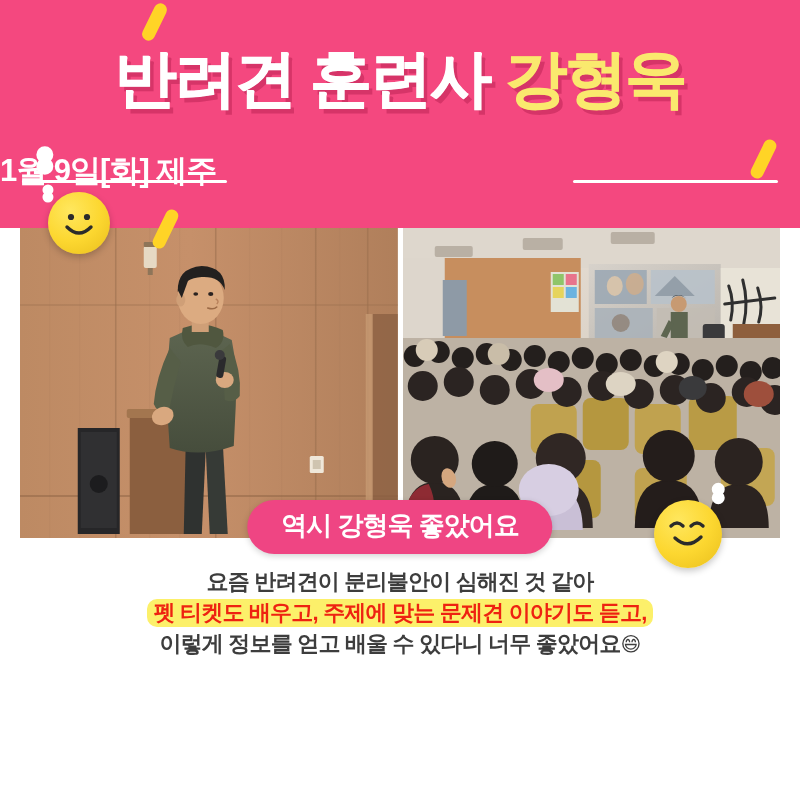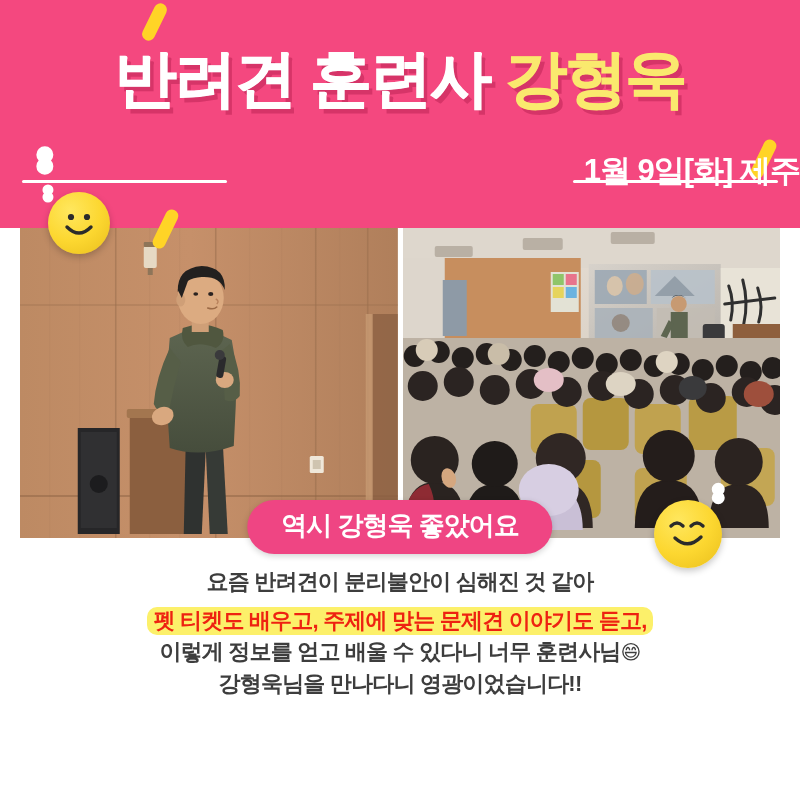--- a/index.html
+++ b/index.html
@@ -53,21 +53,21 @@
     color: #fae96e;
     text-shadow: 4px 5px 0 rgba(190, 36, 86, 0.55);
     -webkit-text-stroke: 1px #fae96e;
   }
 
   .subtitle {
     position: absolute;
     left: 0;
     top: 152px;
     width: 800px;
-    text-align: right;
+    text-align: left;
     color: #ffffff;
     font-size: 31px;
     font-weight: 700;
     letter-spacing: -1px;
     line-height: 1.2;
   }
 
   .divider {
     position: absolute;
     top: 180px;
@@ -185,21 +185,20 @@
     font-size: 22px;
     line-height: 31px;
     color: #3d3d3d;
     font-weight: 600;
     letter-spacing: -0.8px;
     white-space: nowrap;
   }
   .body-text .line.hl {
     color: #ee2211;
     font-weight: 700;
-    margin-top: 8px;
   }
   .body-text .line.hl span.mark {
     background: #fcf06a;
     border-radius: 10px;
     padding: 1px 6px 2px;
     box-decoration-break: clone;
     -webkit-box-decoration-break: clone;
   }
   .emoji { font-size: 20px; }
 </style>
@@ -481,17 +480,16 @@
       <path d="M37 26 Q43 20 49 26" stroke="#2b2b2b" stroke-width="3.4" fill="none" stroke-linecap="round"></path>
       <path d="M21 38 Q34 50 47 37" stroke="#2b2b2b" stroke-width="3.4" fill="none" stroke-linecap="round"></path>
     </svg>
   </div>
 
   <div class="badge">역시 강형욱 좋았어요</div>
 
   <div class="body-text">
     <div class="line">요즘 반려견이 분리불안이 심해진 것 같아</div>
     <div class="line hl"><span class="mark">펫 티켓도 배우고, 주제에 맞는 문제견 이야기도 듣고,</span></div>
-    <div class="line"><span>이렇게 정보를 얻고 배울 수 있다니 너무 훈련사님</span><span class="emoji">😄</span></div>
-    <div class="line">강형욱님을 만나다니 영광이었습니다!!</div>
+    <div class="line"><span>이렇게 정보를 얻고 배울 수 있다니 너무 좋았어요</span><span class="emoji">😄</span></div>
   </div>
 
 </div>
 
 </body></html>

